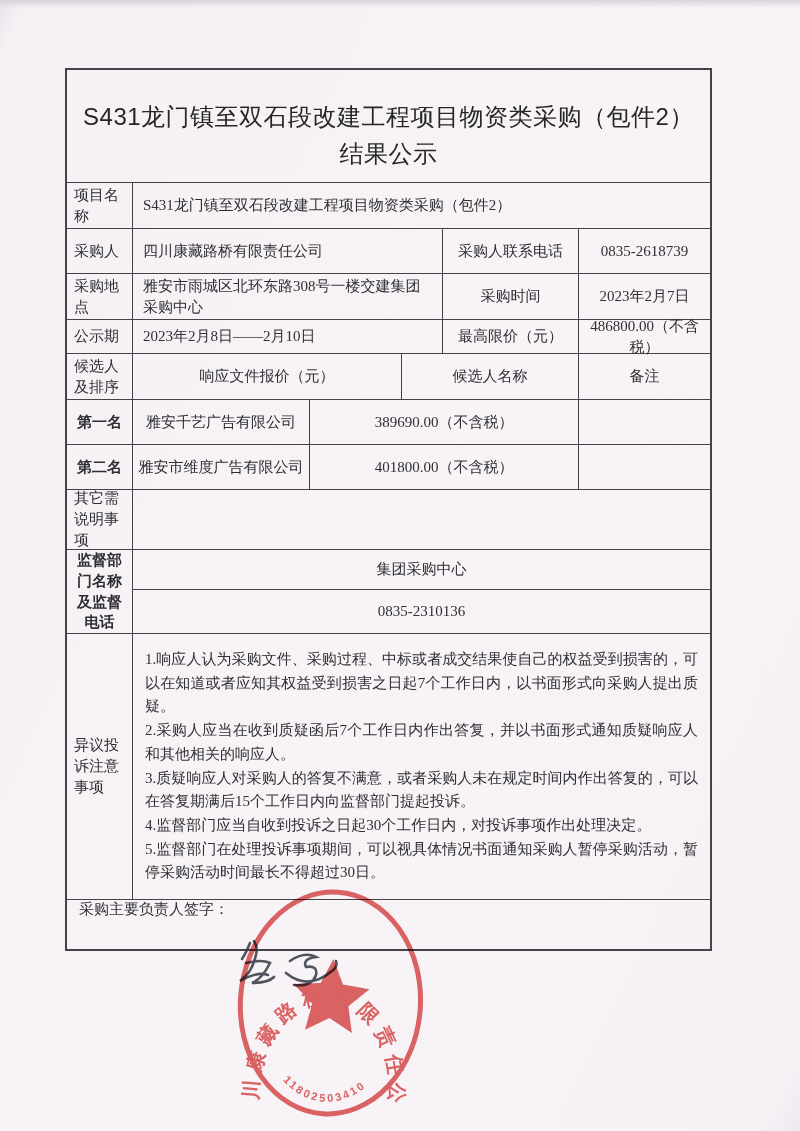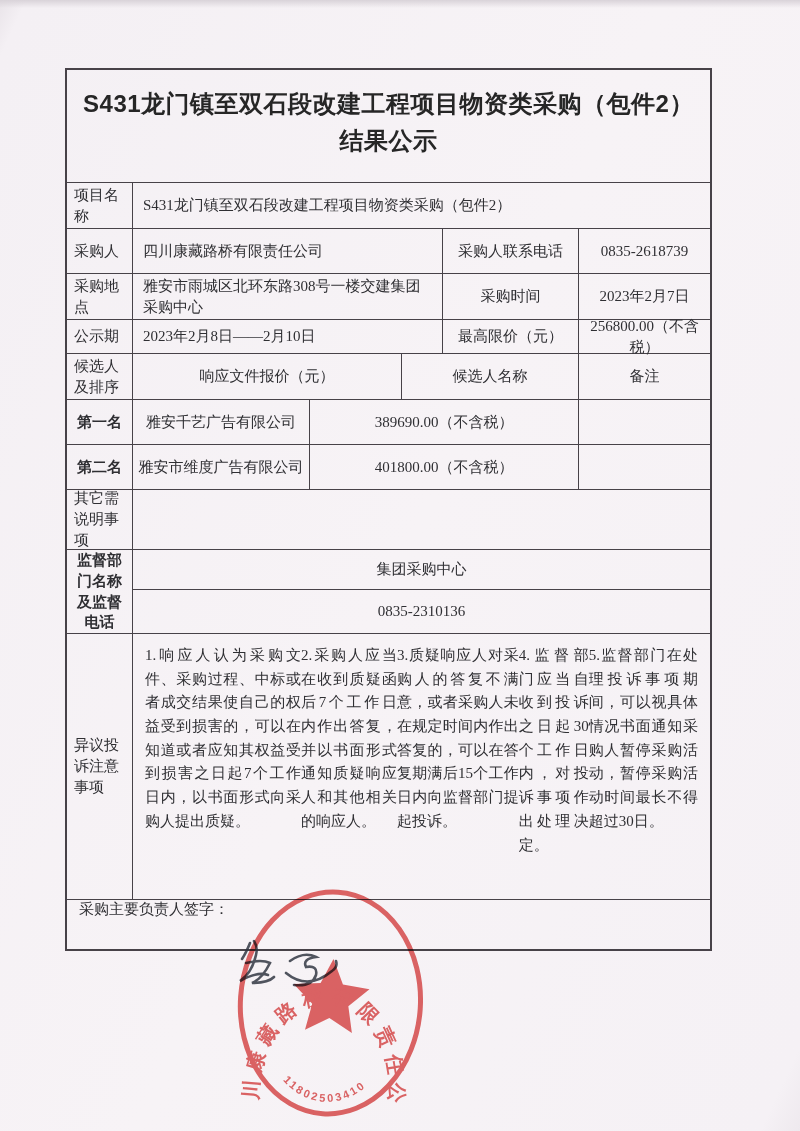--- a/index.html
+++ b/index.html
@@ -31,31 +31,31 @@
   .w136{width:136px;}
   .grow{flex:1;}
   .hTitle{height:113px;display:block;}
   .h46{height:46px;}
   .h45{height:45px;}
   .h34{height:34px;}
   .h60{height:60px;gap:10px;}
   .hObj{height:266px;}
   .hSig{height:49px;}
   .title{
-    width:100%;box-sizing:border-box;padding:15px 8px 0 8px;text-align:center;
-    font-family:"Liberation Sans",sans-serif;font-weight:bold;
+    width:100%;box-sizing:border-box;padding:28px 8px 0 8px;text-align:center;
+    font-family:"Liberation Sans",sans-serif;font-weight:normal;
     font-size:24px;line-height:1.55;letter-spacing:.5px;color:#262626;
   }
   .sup{height:84px;}
   .sup-vals{flex:1;display:flex;flex-direction:column;}
   .sup-v{display:flex;align-items:center;justify-content:center;font-size:15px;box-sizing:border-box;}
   .sup-v1{height:40px;border-bottom:1.6px solid #474248;}
   .sup-v2{flex:1;}
   .obj-text{flex:1;padding:10px 12px;font-size:15px;line-height:1.58;text-align:justify;
-    display:flex;flex-direction:row;justify-content:center;}
+    display:flex;flex-direction:column;justify-content:center;}
   .sig-label{font-size:15px;}
   .sig-row{padding-left:12px;}
   .stamp-svg{position:absolute;left:225px;top:888px;mix-blend-mode:multiply;opacity:.88;transform:rotate(4deg);}
   .sig-svg{position:absolute;left:228px;top:933px;opacity:.92;}
 </style>
 </head>
 <body>
 
 <div class="sheet">
 
@@ -81,21 +81,21 @@
       <div class="cell lab">采购地点</div>
       <div class="cell w310 pl">雅安市雨城区北环东路308号一楼交建集团采购中心</div>
       <div class="cell w136 c">采购时间</div>
       <div class="cell grow c end">2023年2月7日</div>
     </div>
 
     <div class="row h34">
       <div class="cell lab">公示期</div>
       <div class="cell w310 pl">2023年2月8日——2月10日</div>
       <div class="cell w136 c">最高限价（元）</div>
-      <div class="cell grow c end">256800.00（不含税）</div>
+      <div class="cell grow c end">486800.00（不含税）</div>
     </div>
 
     <div class="row h46">
       <div class="cell lab">候选人及排序</div>
       <div class="cell w269 c">响应文件报价（元）</div>
       <div class="cell w177 c">候选人名称</div>
       <div class="cell grow c end">备注</div>
     </div>
 
     <div class="row h45">

